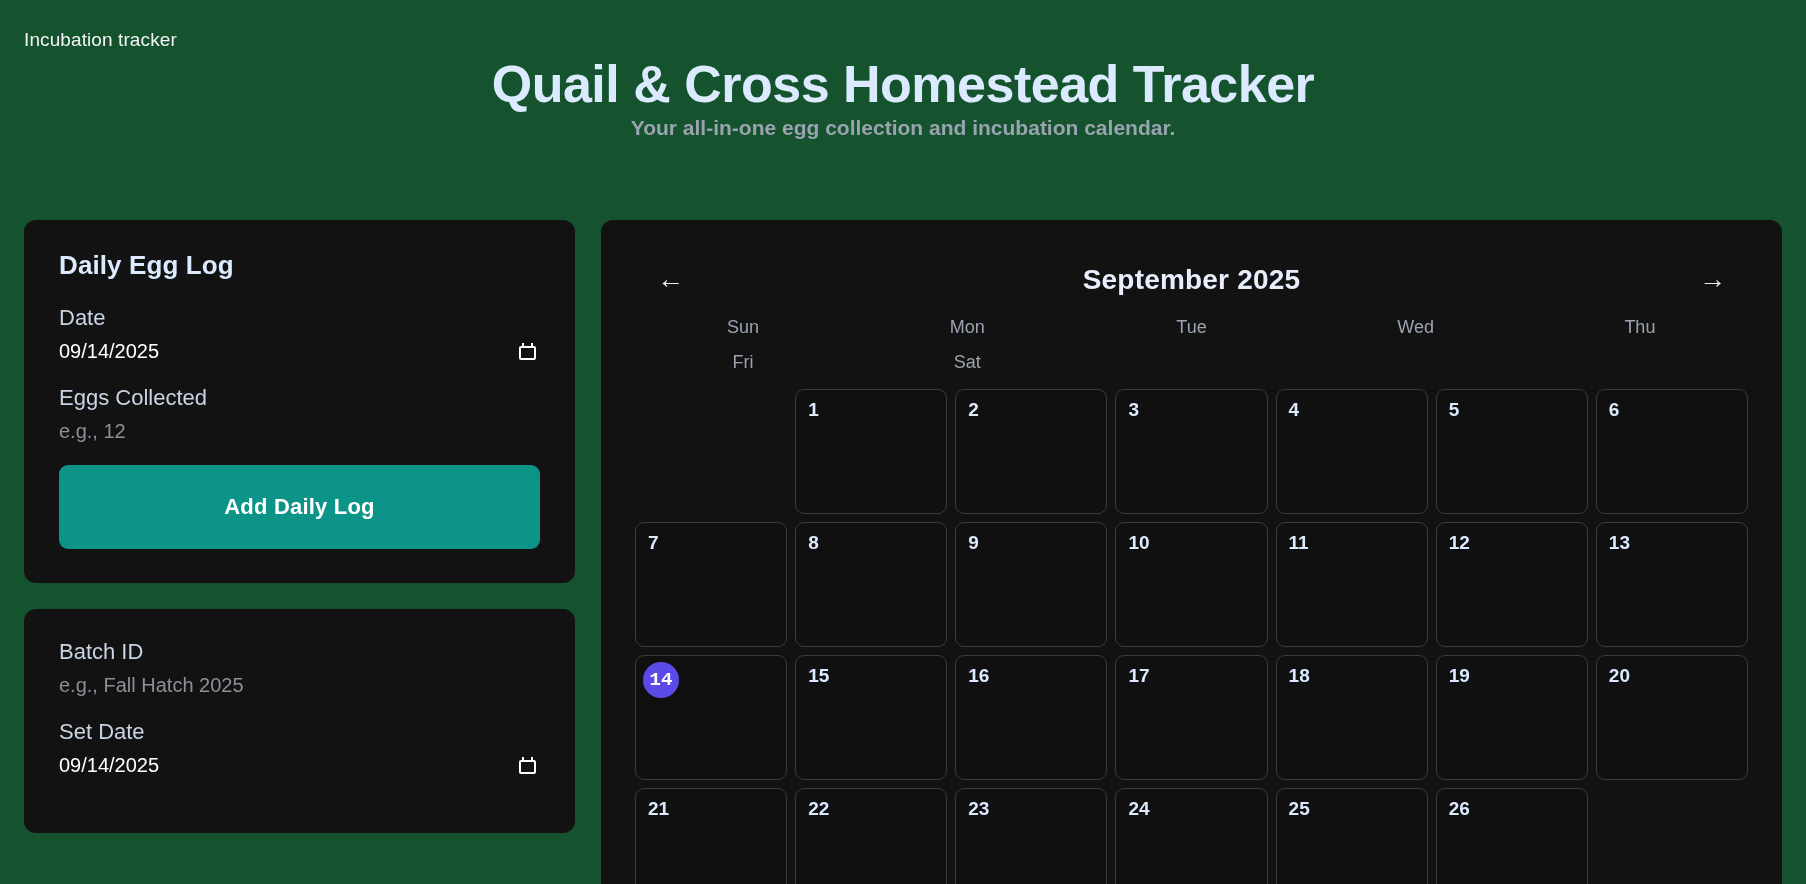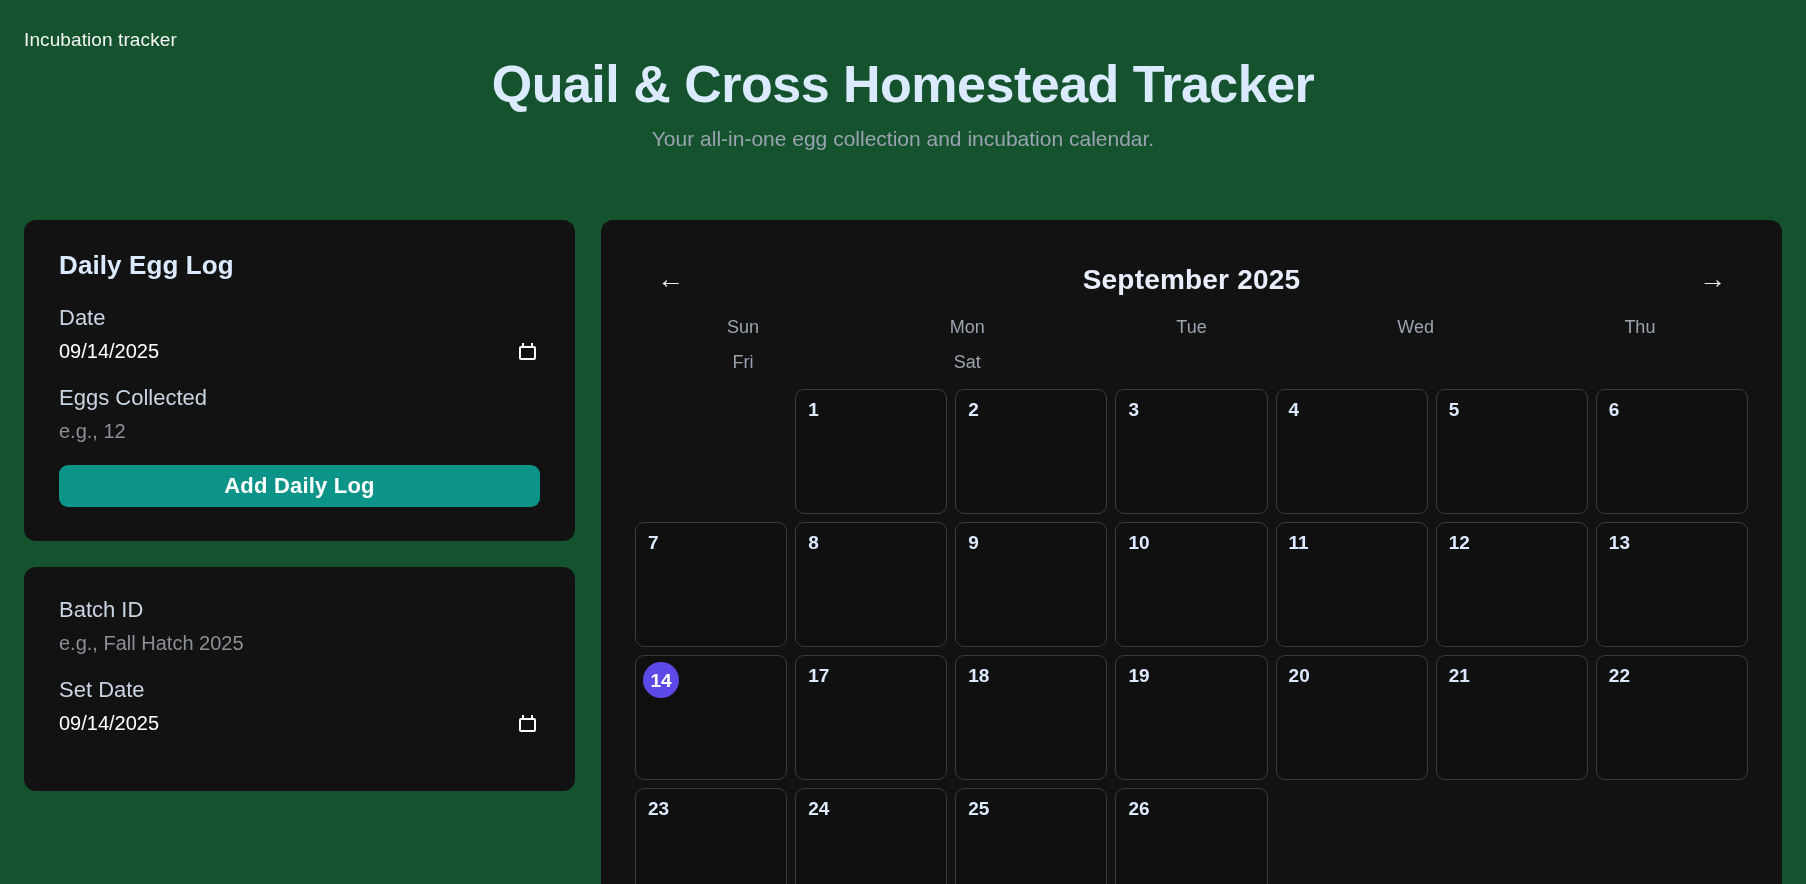--- a/index.html
+++ b/index.html
@@ -38,24 +38,24 @@
     text-align: center;
   }
   .hero-title {
     font-size: 52px;
     font-weight: bold;
     color: #dbeafe;
     letter-spacing: -0.5px;
     line-height: 1.12;
   }
   .hero-sub {
-    margin-top: 14px;
+    margin-top: 3px;
     font-size: 21px;
     color: #9aa3b0;
-    font-weight: normal;
+    font-weight: bold;
   }
 
   
   .content {
     position: absolute;
     left: 24px;
     top: 220px;
     width: 1758px;
     display: flex;
     gap: 26px;
@@ -136,21 +136,21 @@
     display: block;
     width: 100%;
     margin-top: 8px;
     background: #0d9488;
     color: #ffffff;
     border: none;
     border-radius: 9px;
     font-family: "Liberation Sans", sans-serif;
     font-size: 22px;
     font-weight: bold;
-    padding: 8px 0;
+    padding: 29px 0;
     cursor: pointer;
     letter-spacing: 0.2px;
   }
 
   
   .calendar-panel {
     flex: 1 1 auto;
     background: #121212;
     border-radius: 12px;
     padding: 30px 34px 30px 34px;
@@ -217,20 +217,21 @@
   .day-cell.selected .day-num {
     display: inline-flex;
     align-items: center;
     justify-content: center;
     width: 36px;
     height: 36px;
     margin: -4px 0 0 -5px;
     border-radius: 50%;
     background: #5b4ae8;
     color: #ffffff;
+    font-family: Liberation Mono, monospace;
   }
 </style>
 </head>
 <body>
 
 <div class="page">
 
   <div class="brand-label">Incubation tracker</div>
 
   <div class="hero">
@@ -343,20 +344,26 @@
             <div class="day-num">11</div>
           </div>
           <div class="day-cell">
             <div class="day-num">12</div>
           </div>
           <div class="day-cell">
             <div class="day-num">13</div>
           </div>
           <div class="day-cell selected"><div class="day-num">14</div></div>
           <div class="day-cell">
+            <div class="day-num">15</div>
+          </div>
+          <div class="day-cell">
+            <div class="day-num">16</div>
+          </div>
+          <div class="day-cell">
             <div class="day-num">17</div>
           </div>
           <div class="day-cell">
             <div class="day-num">18</div>
           </div>
           <div class="day-cell">
             <div class="day-num">19</div>
           </div>
           <div class="day-cell">
             <div class="day-num">20</div>

